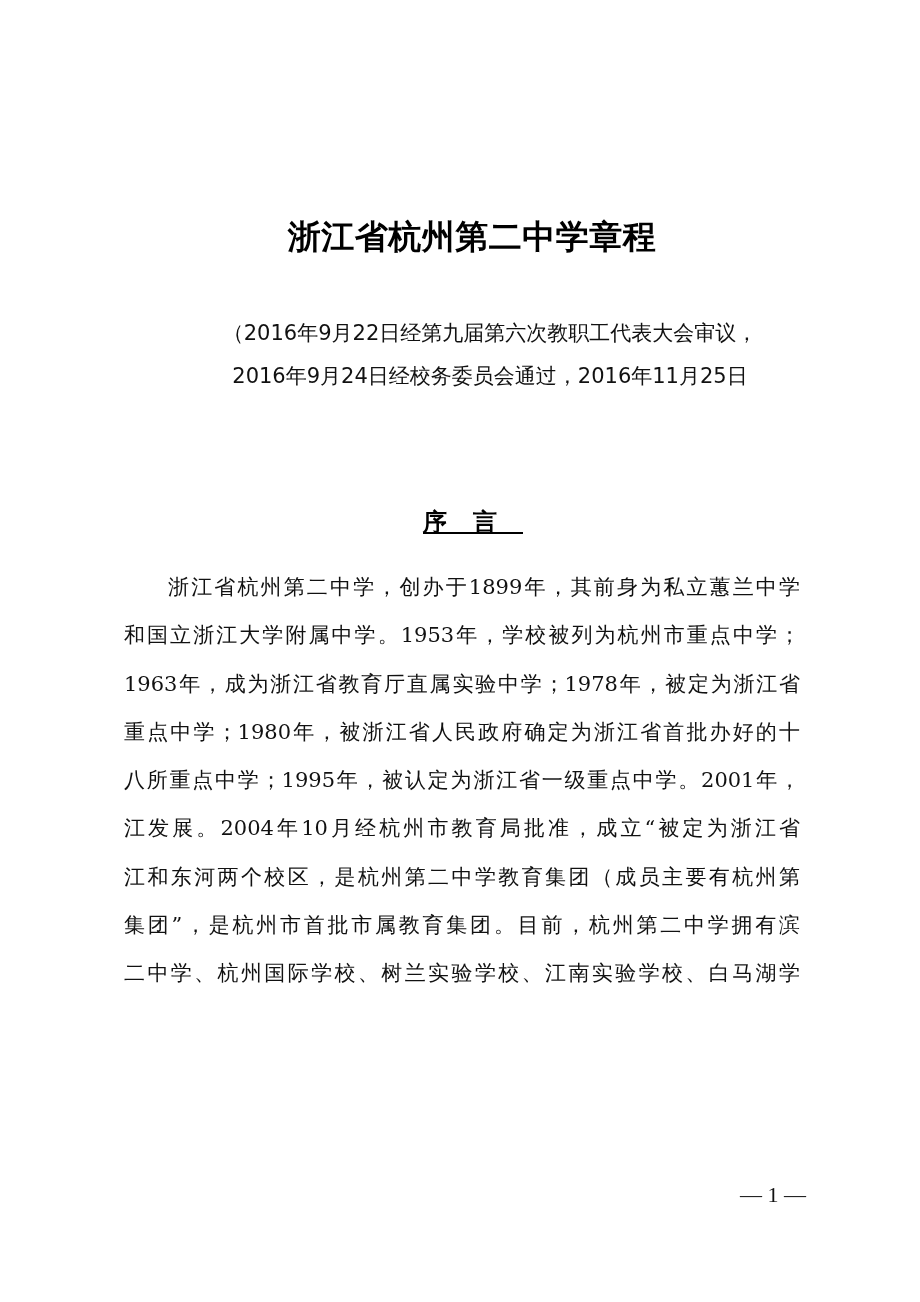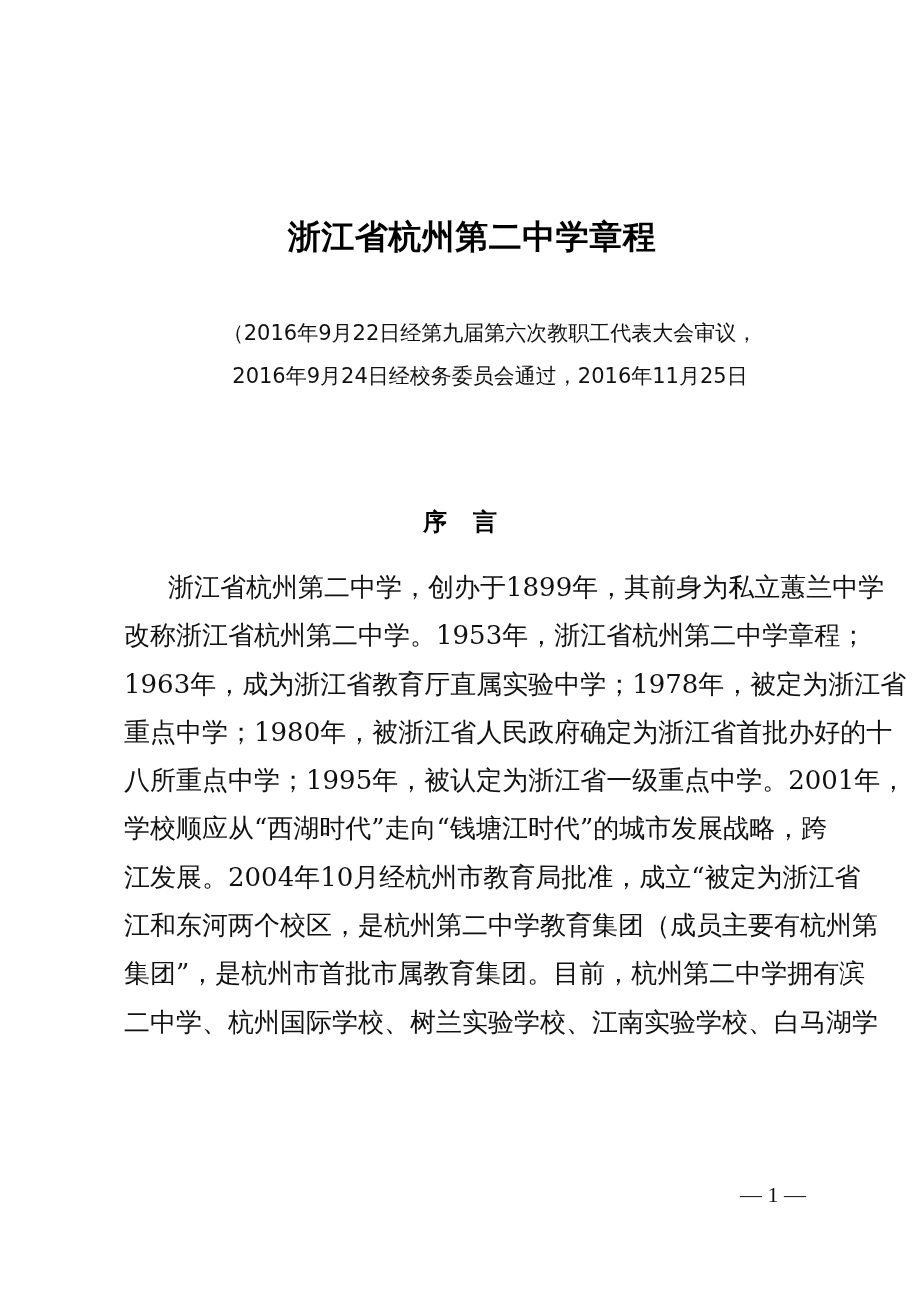--- a/index.html
+++ b/index.html
@@ -54,28 +54,29 @@
       top: 505px;
       text-align: center;
       font-family: "DejaVu Sans", "Liberation Sans", sans-serif;
       font-weight: bold;
       font-size: 24px;
       line-height: 34px;
       letter-spacing: 26px;
       padding-left: 26px;
       box-sizing: border-box;
       color: #000;
+      text-decoration: underline;
     }
     .body-text {
       position: absolute;
       left: 124px;
       width: 676px;
       top: 563px;
       font-family: "DejaVu Serif", "Liberation Serif", serif;
-      font-size: 26px;
+      font-size: 21px;
       line-height: 48.3px;
       color: #111;
     }
     .body-text .line {
       display: block;
       white-space: nowrap;
       text-align: justify;
       text-align-last: justify;
       height: 48.3px;
     }
@@ -103,25 +104,24 @@
 
   <div class="adoption-note">
     <span class="line">（2016年9月22日经第九届第六次教职工代表大会审议，</span>
     <span class="line">2016年9月24日经校务委员会通过，2016年11月25日</span>
   </div>
 
   <h2 class="section-heading" style="margin:0;">序言</h2>
 
   <div class="body-text">
     <span class="line indent">浙江省杭州第二中学，创办于1899年，其前身为私立蕙兰中学</span>
-    <span class="line">改称浙江省杭州第二中学。1953年，浙江省杭州第二中学章程；</span>
+    <span class="line">和国立浙江大学附属中学。1953年，学校被列为杭州市重点中学；</span>
     <span class="line">1963年，成为浙江省教育厅直属实验中学；1978年，被定为浙江省</span>
     <span class="line">重点中学；1980年，被浙江省人民政府确定为浙江省首批办好的十</span>
     <span class="line">八所重点中学；1995年，被认定为浙江省一级重点中学。2001年，</span>
-    <span class="line">学校顺应从“西湖时代”走向“钱塘江时代”的城市发展战略，跨</span>
     <span class="line">江发展。2004年10月经杭州市教育局批准，成立“被定为浙江省</span>
     <span class="line">江和东河两个校区，是杭州第二中学教育集团（成员主要有杭州第</span>
     <span class="line">集团”，是杭州市首批市属教育集团。目前，杭州第二中学拥有滨</span>
     <span class="line">二中学、杭州国际学校、树兰实验学校、江南实验学校、白马湖学</span>
   </div>
 
   <div class="page-number">— 1 —</div>
 
 </div>
 

